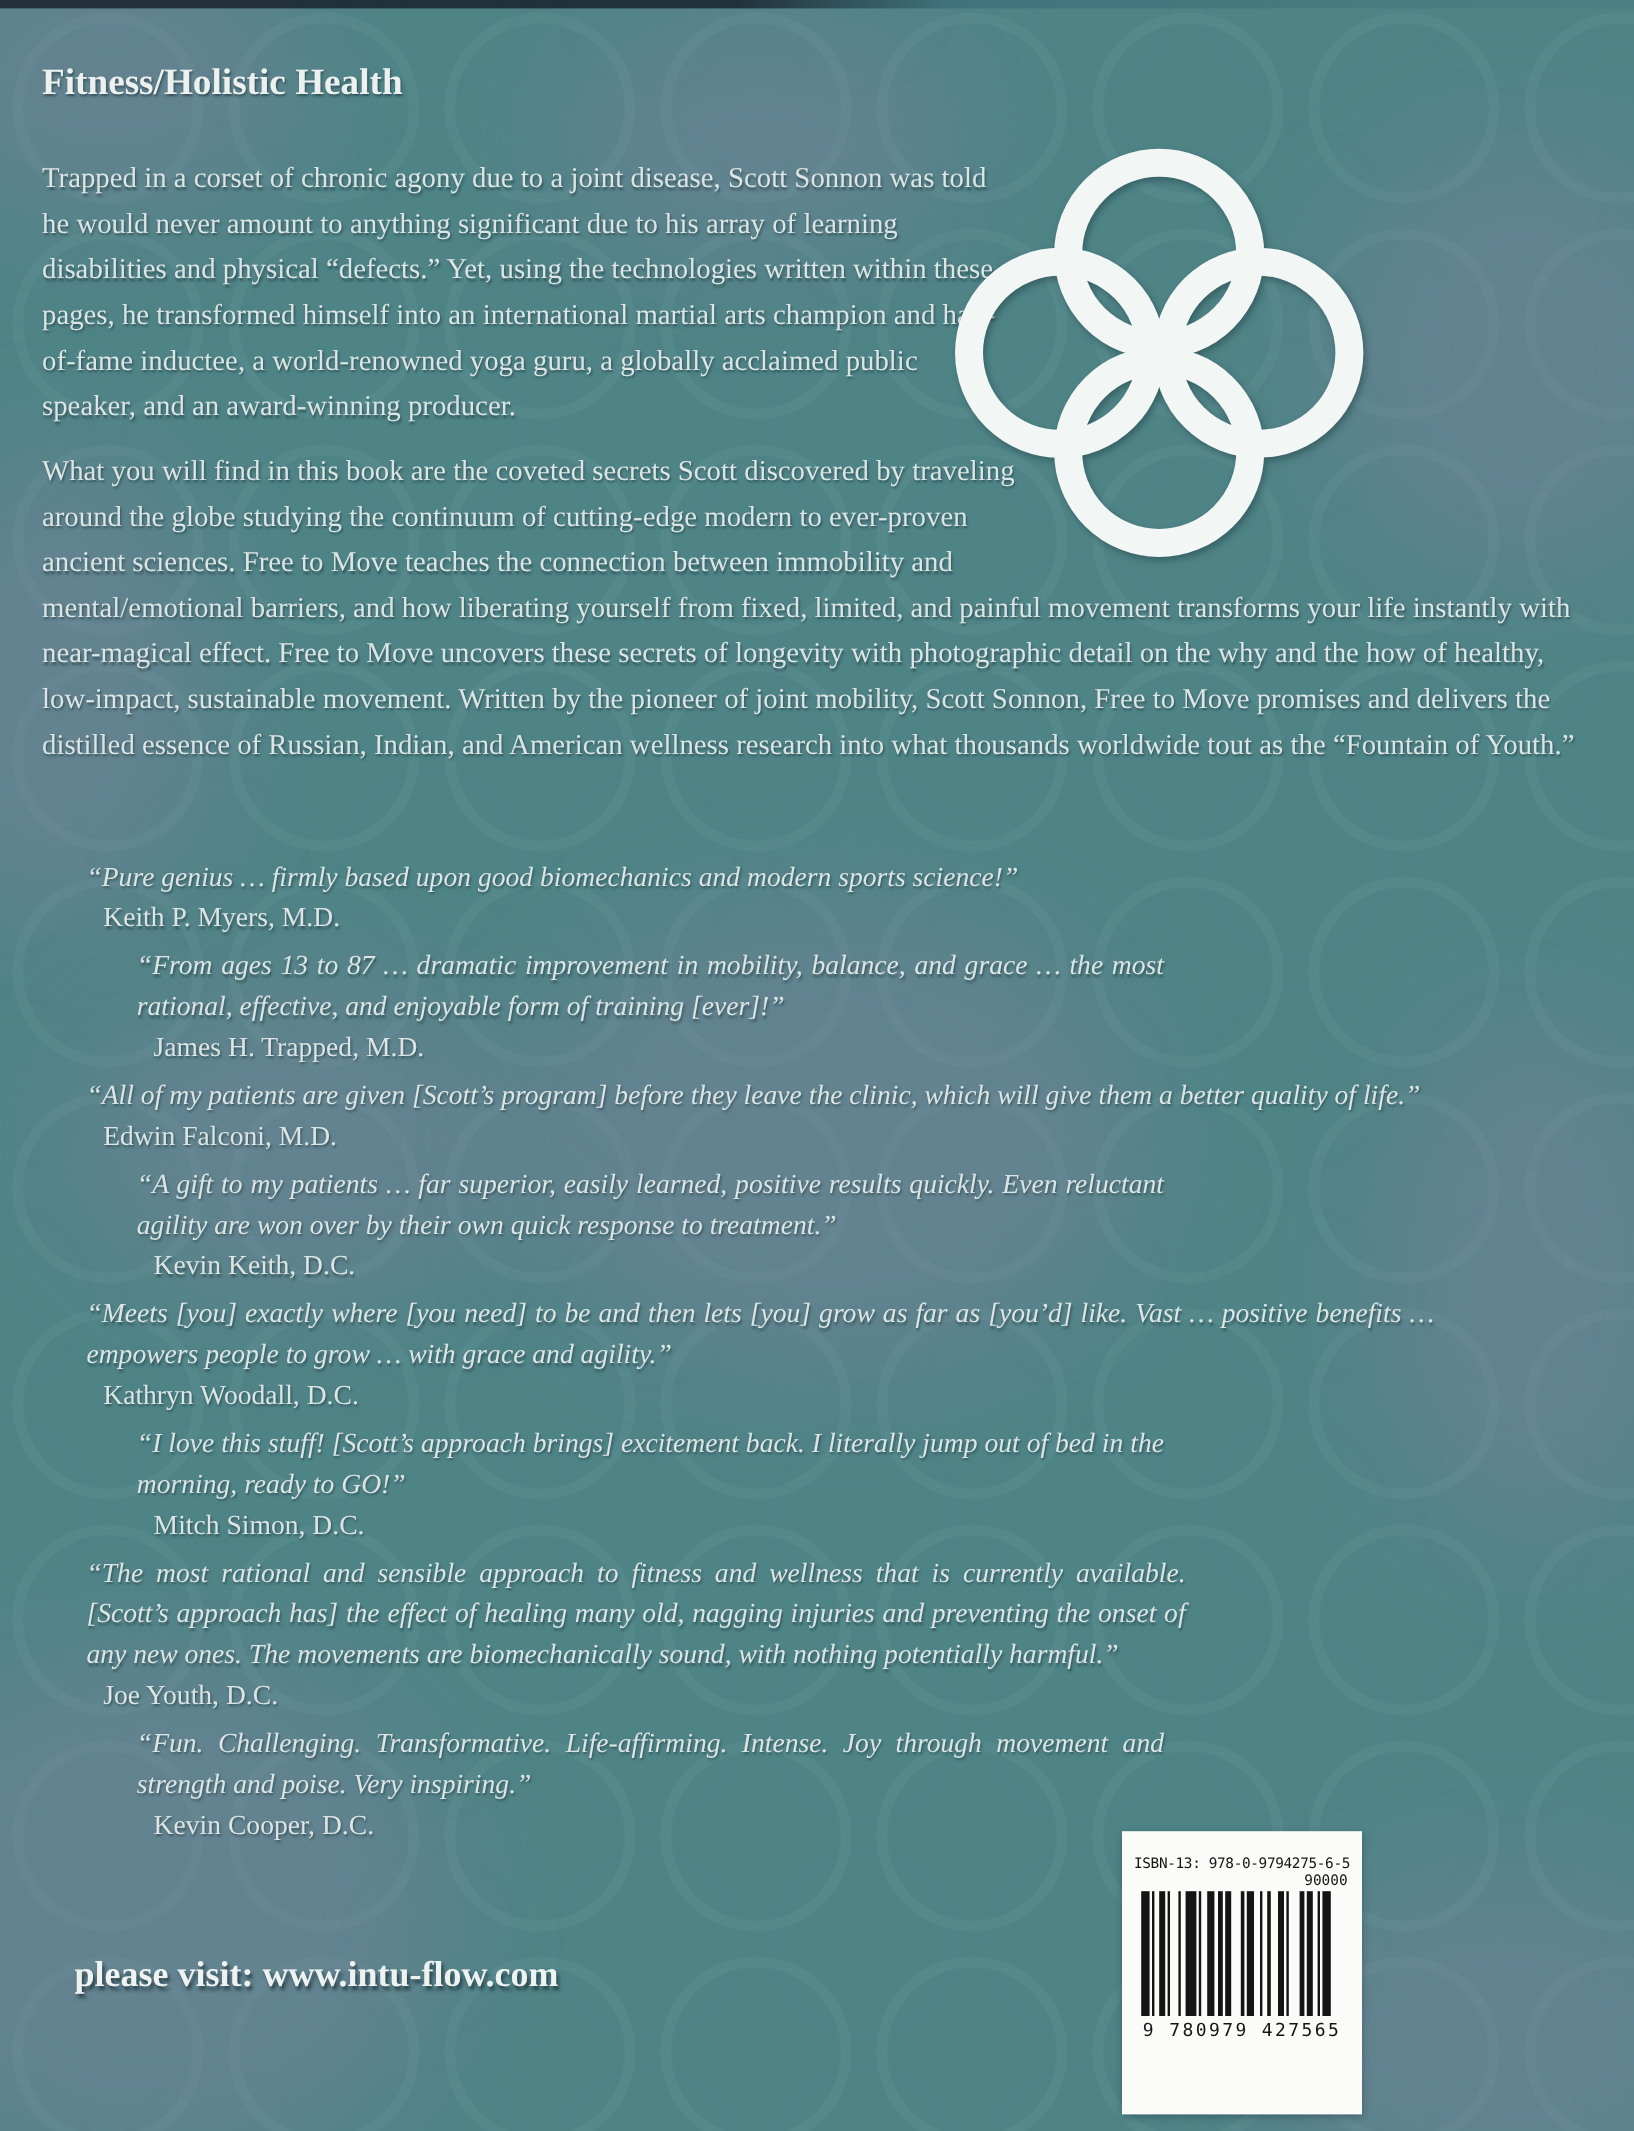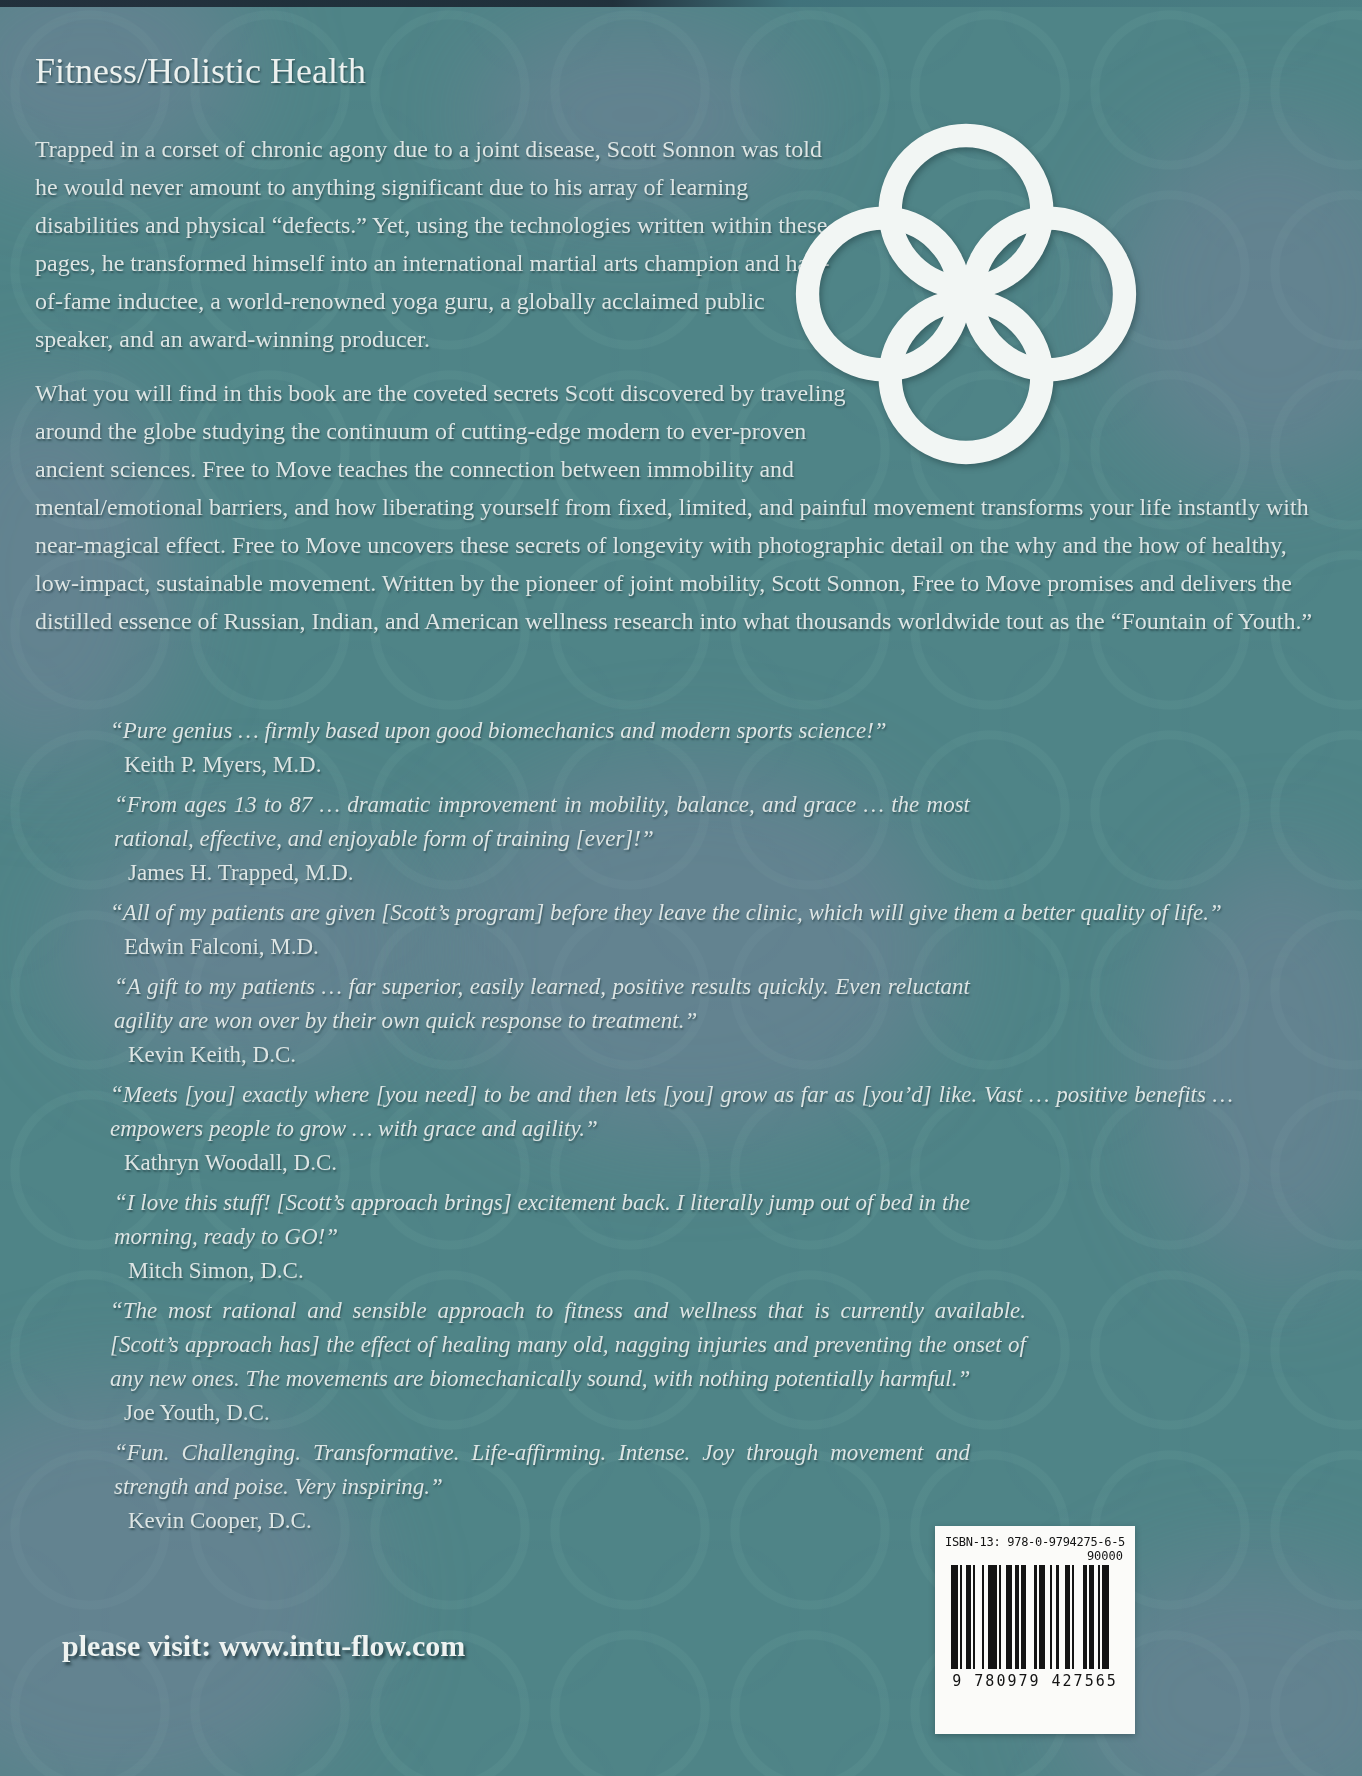--- a/index.html
+++ b/index.html
@@ -14,48 +14,48 @@
     background-position:0 0, 90px 90px;
     font-family:"Liberation Serif", serif;
   }
   .blob { position:absolute; border-radius:50%; background:rgba(146,130,166,0.30); filter:blur(48px); }
   .scan-edge {
     position:absolute; top:0; left:0; width:100%; height:7px; opacity:.85;
     background:linear-gradient(90deg,#18222e 0%,#18222e 45%,#3d6f79 58%,#4b7f84 100%);
   }
   .category {
     position:absolute; left:35px; top:50px;
-    font-size:36px; font-weight:normal; color:#ecf1ef;
+    font-size:31px; font-weight:bold; color:#ecf1ef;
     text-shadow:1px 2px 2px rgba(20,46,51,0.6);
   }
   .intro {
     position:absolute; left:35px; top:130px; width:1294px;
     font-size:24px; line-height:38px; color:#dde5e4;
     text-shadow:1px 2px 2px rgba(20,46,51,0.55);
   }
   .intro p { margin:0 0 16px 0; }
   .logo-float { float:right; width:480px; height:342px; position:relative; }
   .logo-float svg { position:absolute; left:-58px; top:-12px; filter:drop-shadow(2px 3px 3px rgba(18,42,47,0.40)); }
   .testimonials { position:absolute; left:0; top:714px; width:1362px; font-size:23px; line-height:34px; color:#dde5e4; }
   .testimonial { margin-bottom:6px; }
   .testimonial .quote { font-style:italic; text-align:justify; text-shadow:1px 2px 2px rgba(20,46,51,0.5); }
   .testimonial .attrib { margin-left:14px; text-shadow:1px 2px 2px rgba(20,46,51,0.55); }
-  .t-lvl1 { margin-left:110px; }
+  .t-lvl1 { margin-left:72px; }
   .t-lvl1 .quote { max-width:1123px; }
   .t-lvl2 { margin-left:114px; }
   .t-lvl2 .quote { max-width:856px; }
   .testimonials .testimonial:nth-child(7) .quote { max-width:916px; }
   .footer-info {
     position:absolute; left:62px; top:1620px;
     font-size:30px; font-weight:bold; line-height:52px; color:#eef3f1;
     text-shadow:2px 3px 3px rgba(14,36,41,0.65);
   }
   .barcode-box {
-    position:absolute; left:935px; top:1526px; width:200px; height:208px;
-    background:#fbfbf9; box-sizing:border-box; padding:9px 6px 4px 6px;
+    position:absolute; left:935px; top:1526px; width:200px; height:236px;
+    background:#fbfbf9; box-sizing:border-box; padding:20px 6px 4px 6px;
     font-family:"DejaVu Sans Mono", monospace; color:#141414;
     box-shadow:0 2px 6px rgba(20,40,45,0.35);
   }
   .isbn-line  { font-size:12px; letter-spacing:-0.3px; text-align:center; white-space:nowrap; }
   .price-line { font-size:12px; text-align:right; padding-right:6px; height:14px; }
   .bars { height:104px; margin-top:2px; padding:0 10px; display:flex; align-items:stretch; }
   .bars span { flex:0 0 auto; height:100%; }
   .bars .bar { background:#141414; }
   .bars .gap { background:transparent; }
   .ean-digits { font-size:15px; letter-spacing:2px; text-align:center; margin-top:3px; white-space:nowrap; }

